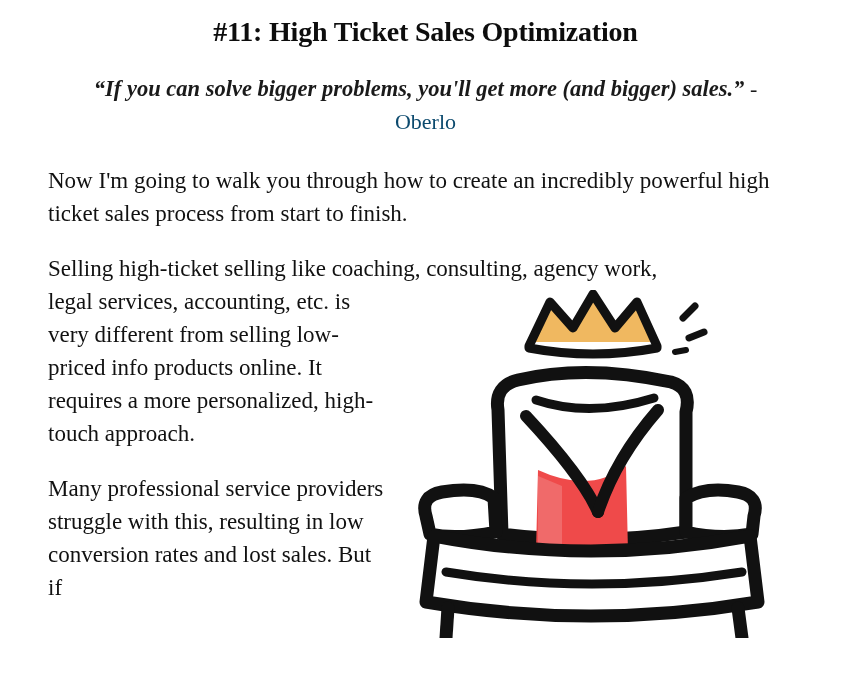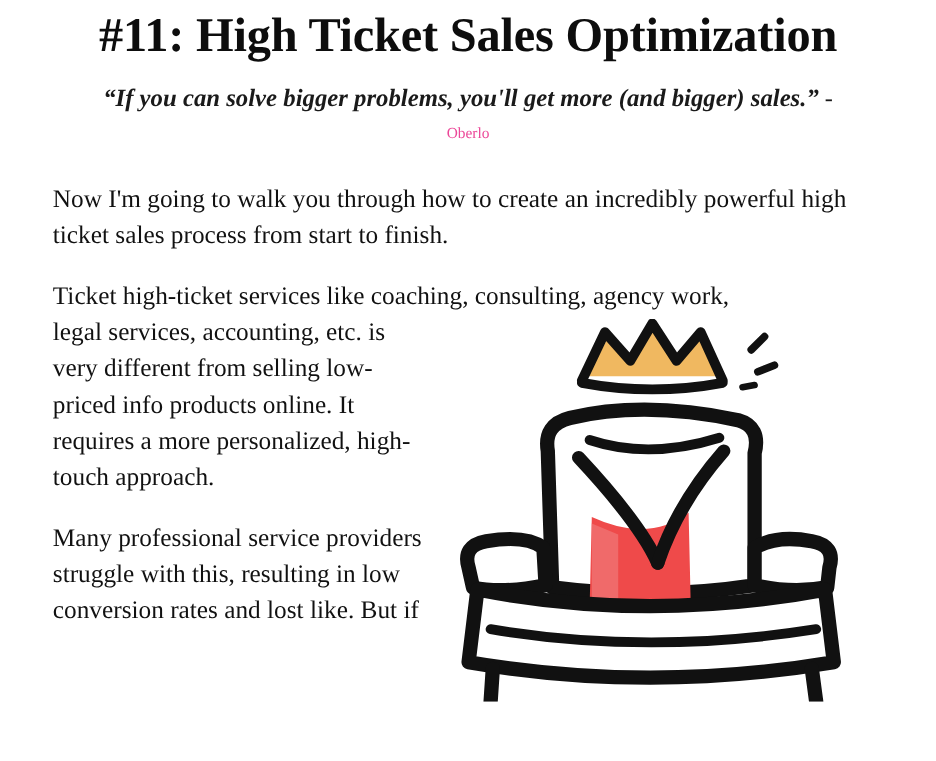--- a/index.html
+++ b/index.html
@@ -20,21 +20,21 @@
     height: 692px;
     box-sizing: border-box;
     padding: 0 20px;
   }
   .title {
     margin: 0;
     padding-top: 6px;
     text-align: center;
     font-family: "Liberation Serif", serif;
     font-weight: bold;
-    font-size: 44px;
+    font-size: 28px;
     line-height: 52px;
     letter-spacing: -0.2px;
     color: #0d0d0d;
   }
   .quote-block {
     margin: 14px 0 12px 0;
     text-align: center;
     font-size: 22px;
     line-height: 34px;
     color: #1a1a1a;
@@ -45,23 +45,23 @@
     font-family: "Liberation Serif", serif;
     font-size: 22.5px;
   }
   .quote-attrib {
     font-style: normal;
     font-weight: normal;
     font-size: 22px;
   }
   .quote-source {
     display: block;
-    font-size: 14px;
+    font-size: 22px;
     line-height: 32px;
-    color: #ec4899;
+    color: #0c4a6e;
   }
   .body-area {
     position: relative;
     margin-top: 26px;
     padding: 0 28px;
   }
   .para {
     margin: 0 0 22px 0;
     font-size: 23px;
     line-height: 33px;
@@ -100,25 +100,25 @@
 
   <div class="quote-block">
     <span class="quote-text">“If you can solve bigger problems, you'll get more (and bigger) sales.”</span><span class="quote-attrib"> -</span>
     <span class="quote-source">Oberlo</span>
   </div>
 
   <div class="body-area">
 
     <p class="para p1">Now I'm going to walk you through how to create an incredibly powerful high ticket sales process from start to finish.</p>
 
-    <p class="para p2-first-line">Ticket high-ticket services like coaching, consulting, agency work,</p>
+    <p class="para p2-first-line">Selling high-ticket selling like coaching, consulting, agency work,</p>
 
     <p class="para narrow">legal services, accounting, etc. is very different from selling low-priced info products online. It requires a more personalized, high-touch approach.</p>
 
-    <p class="para narrow">Many professional service providers struggle with this, resulting in low conversion rates and lost like. But if</p>
+    <p class="para narrow">Many professional service providers struggle with this, resulting in low conversion rates and lost sales. But if</p>
 
     <div class="illustration">
       <svg width="445" height="348" viewBox="0 0 445 348" xmlns="http://www.w3.org/2000/svg">
 
         <path d="M148 52 L166 18 L186 40 L206 6 L228 40 L249 16 L266 52 Z" fill="#f0b860"></path>
 
         <path d="M143 56 L164 12 L187 38 L207 4 L229 38 L251 12 L271 56" fill="none" stroke="#111111" stroke-width="9" stroke-linecap="round" stroke-linejoin="round"></path>
         <path d="M143 58 Q207 70 271 58" fill="none" stroke="#111111" stroke-width="9" stroke-linecap="round"></path>
 
         <path d="M297 28 L309 16" stroke="#111111" stroke-width="7" stroke-linecap="round"></path>

